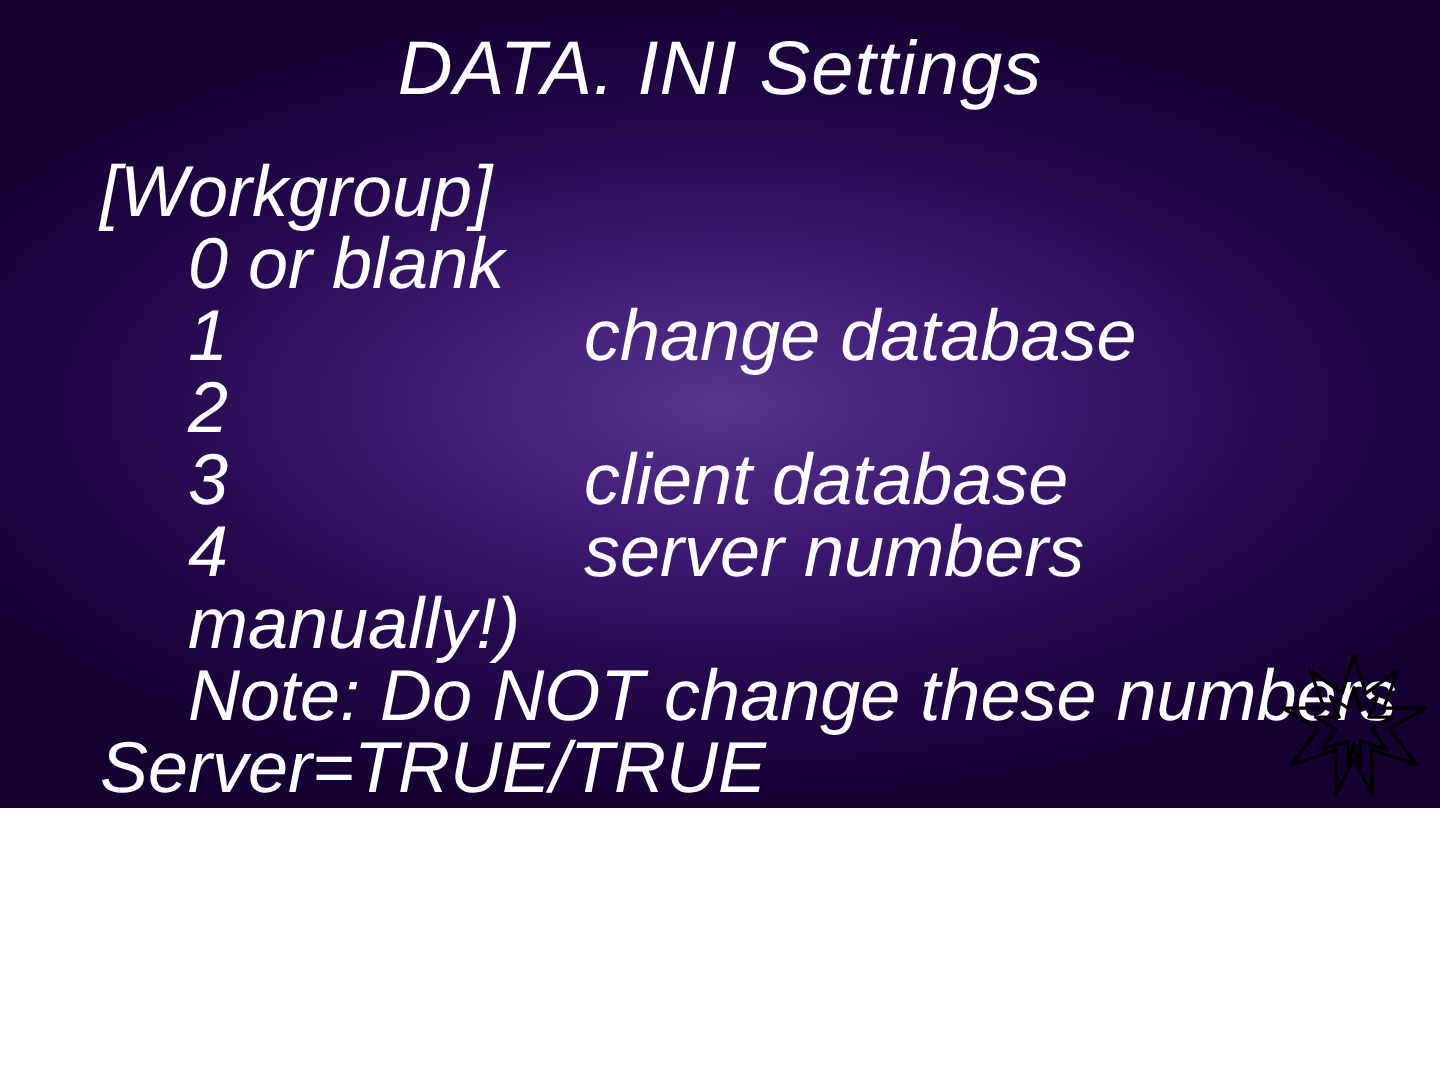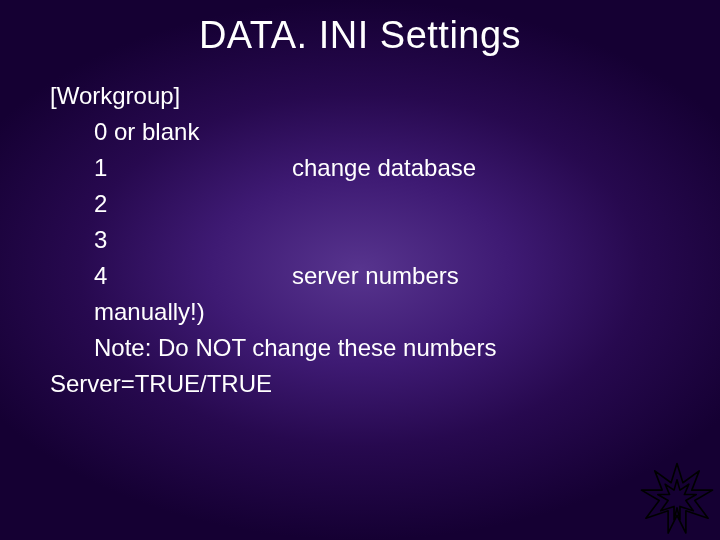--- a/index.html
+++ b/index.html
@@ -6,46 +6,47 @@
     margin: 0;
     padding: 0;
     width: 720px;
     height: 540px;
     overflow: hidden;
     font-family: Arial, Helvetica, sans-serif;
   }
   .slide {
     position: relative;
     width: 720px;
-    height: 540px;
+    height: 404px;
     background: radial-gradient(ellipse 60% 50% at 50% 50%,
                 #57348e 0%,
                 #3e1a73 35%,
                 #27094f 65%,
                 #150033 100%);
     color: #ffffff;
     box-sizing: border-box;
+    font-style: italic;
   }
   .title {
     position: absolute;
     top: 14px;
     left: 0;
     right: 0;
     text-align: center;
     font-size: 38px;
     font-weight: 400;
     color: #ffffff;
     letter-spacing: 0.5px;
   }
   .body {
     position: absolute;
     top: 78px;
     left: 50px;
     right: 50px;
-    font-size: 24px;
+    font-size: 36px;
     line-height: 36px;
     color: #ffffff;
     font-weight: 400;
   }
   .line {
     white-space: nowrap;
   }
   .indent {
     padding-left: 44px;
   }
@@ -84,20 +85,21 @@
     </div>
     <div class="indent row">
       <div class="col-key">1</div>
       <div>change database</div>
     </div>
     <div class="indent row">
       <div class="col-key">2</div>
     </div>
     <div class="indent row">
       <div class="col-key">3</div>
+      <div>client database</div>
     </div>
     <div class="indent row">
       <div class="col-key">4</div>
       <div>server numbers</div>
     </div>
 
     <div class="indent line">manually!)</div>
     <div class="indent line">Note: Do NOT change these numbers</div>
 
     <div class="line">Server=TRUE/TRUE</div>

